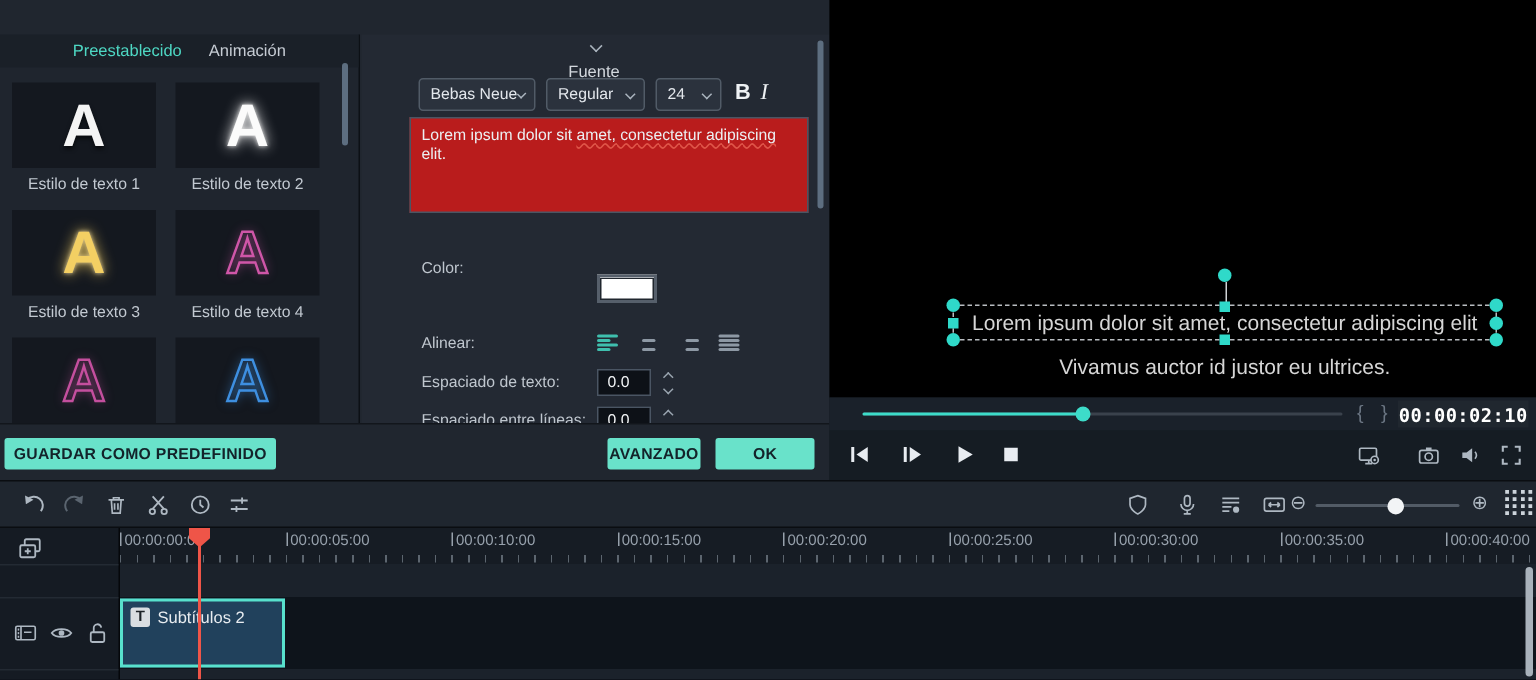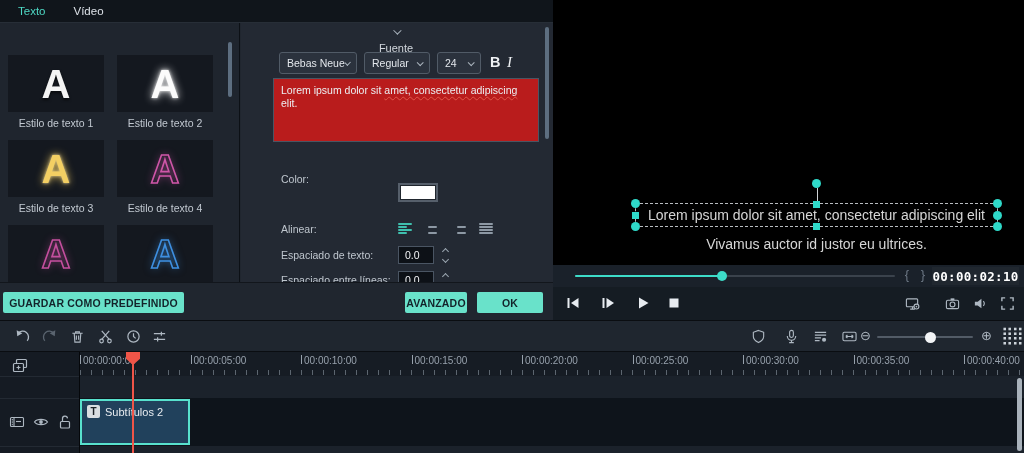--- a/index.html
+++ b/index.html
@@ -108,26 +108,26 @@
   .playhead-line { position:absolute; left:132px; top:0; width:2px; height:101px; background:#ef5548; z-index:5; }
   .playhead-head { position:absolute; left:126px; top:0; width:14px; height:13px; background:#ef5548; clip-path:polygon(0 0,100% 0,100% 52%,50% 100%,0 52%); z-index:6; }
   .tl-scroll { position:absolute; right:2px; top:26px; width:5px; height:73px; background:#a9b2bb; border-radius:3px; z-index:4; }
 </style>
 </head>
 <body>
 
 <div class="app">
 
   <div class="left-region">
-    <div class="tabbar">
-      <span class="tab active">Texto</span>
-      <span class="tab">Vídeo</span>
-    </div>
 
     <div class="left-panel">
+      <div class="subtabs">
+        <span class="subtab active">Preestablecido</span>
+        <span class="subtab">Animación</span>
+      </div>
       <div class="preset-grid">
         <div class="preset-cell" style="left:8px; top:10px;">
           <div class="preset-tile">
               <span class="preset-letter pl-1">A</span>
             </div>
           <div class="preset-label">Estilo de texto 1</div>
         </div>
         <div class="preset-cell" style="left:117px; top:10px;">
           <div class="preset-tile">
               <span class="preset-letter pl-2">A</span>

